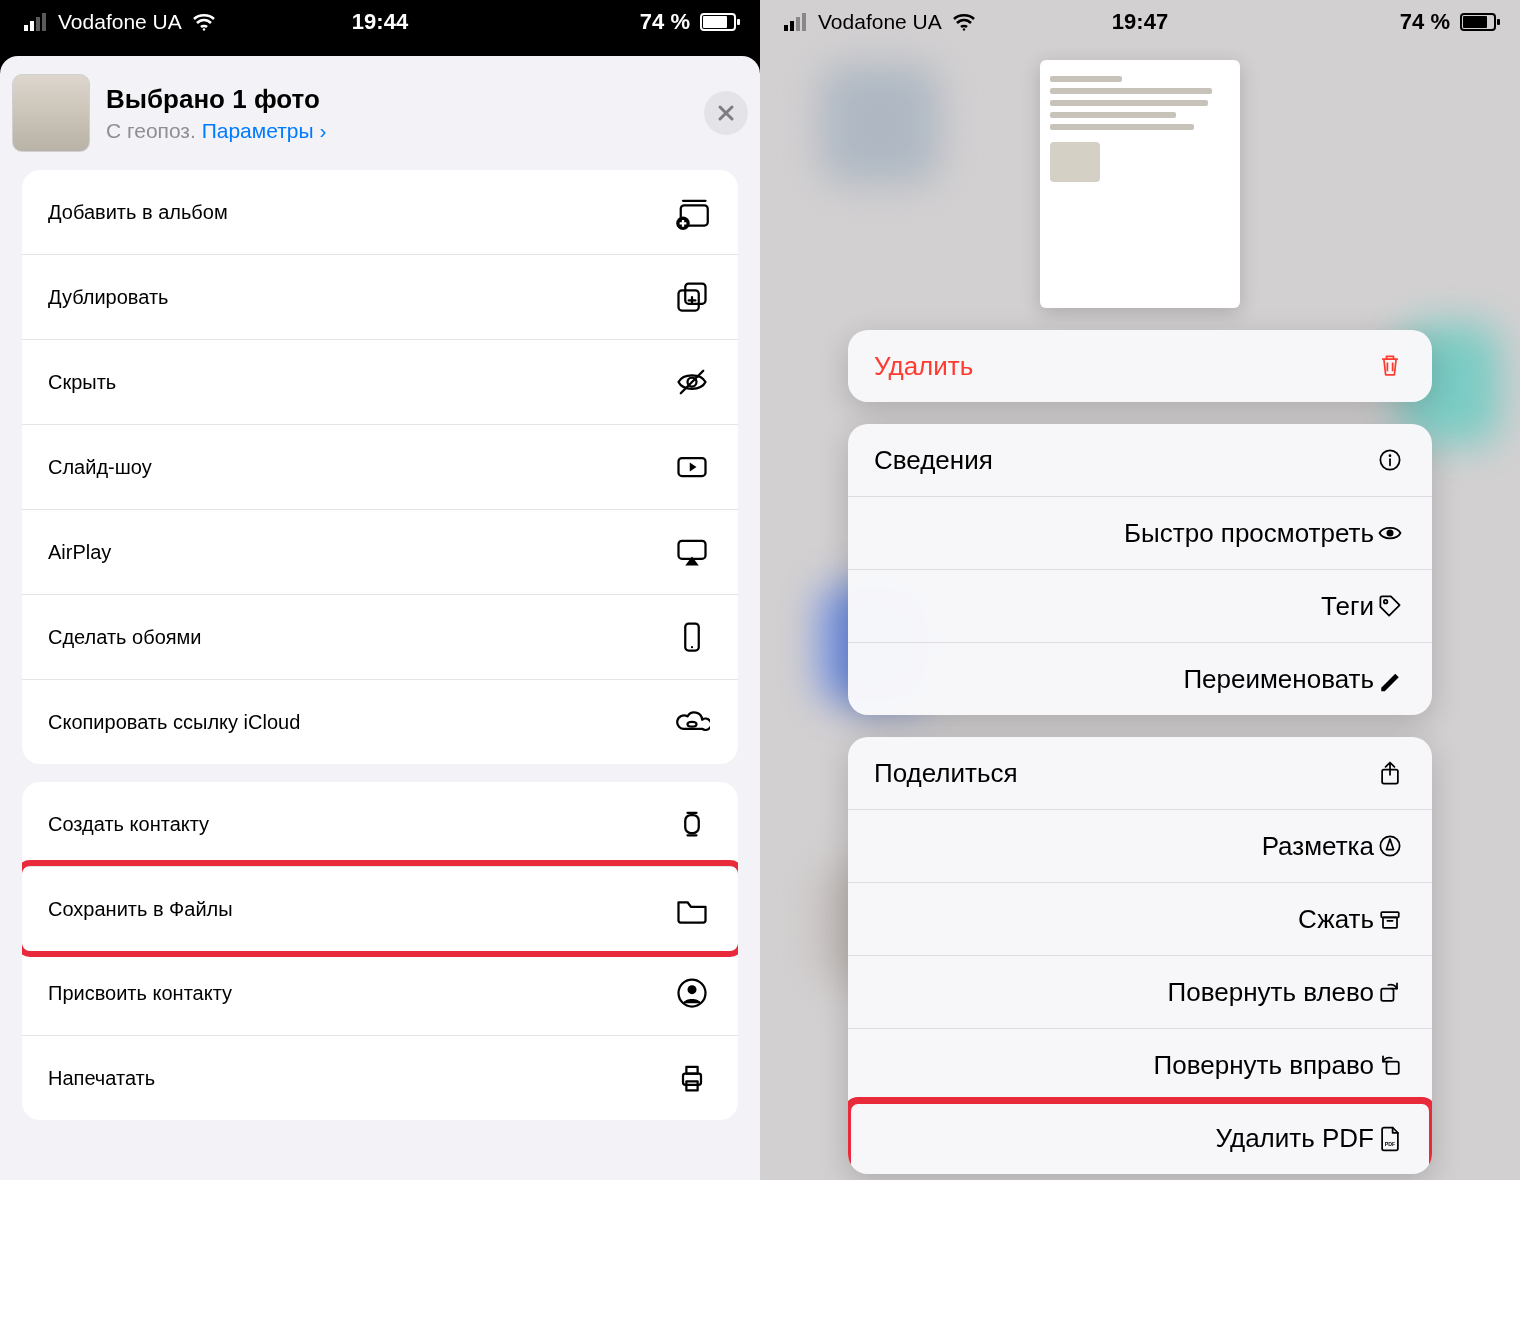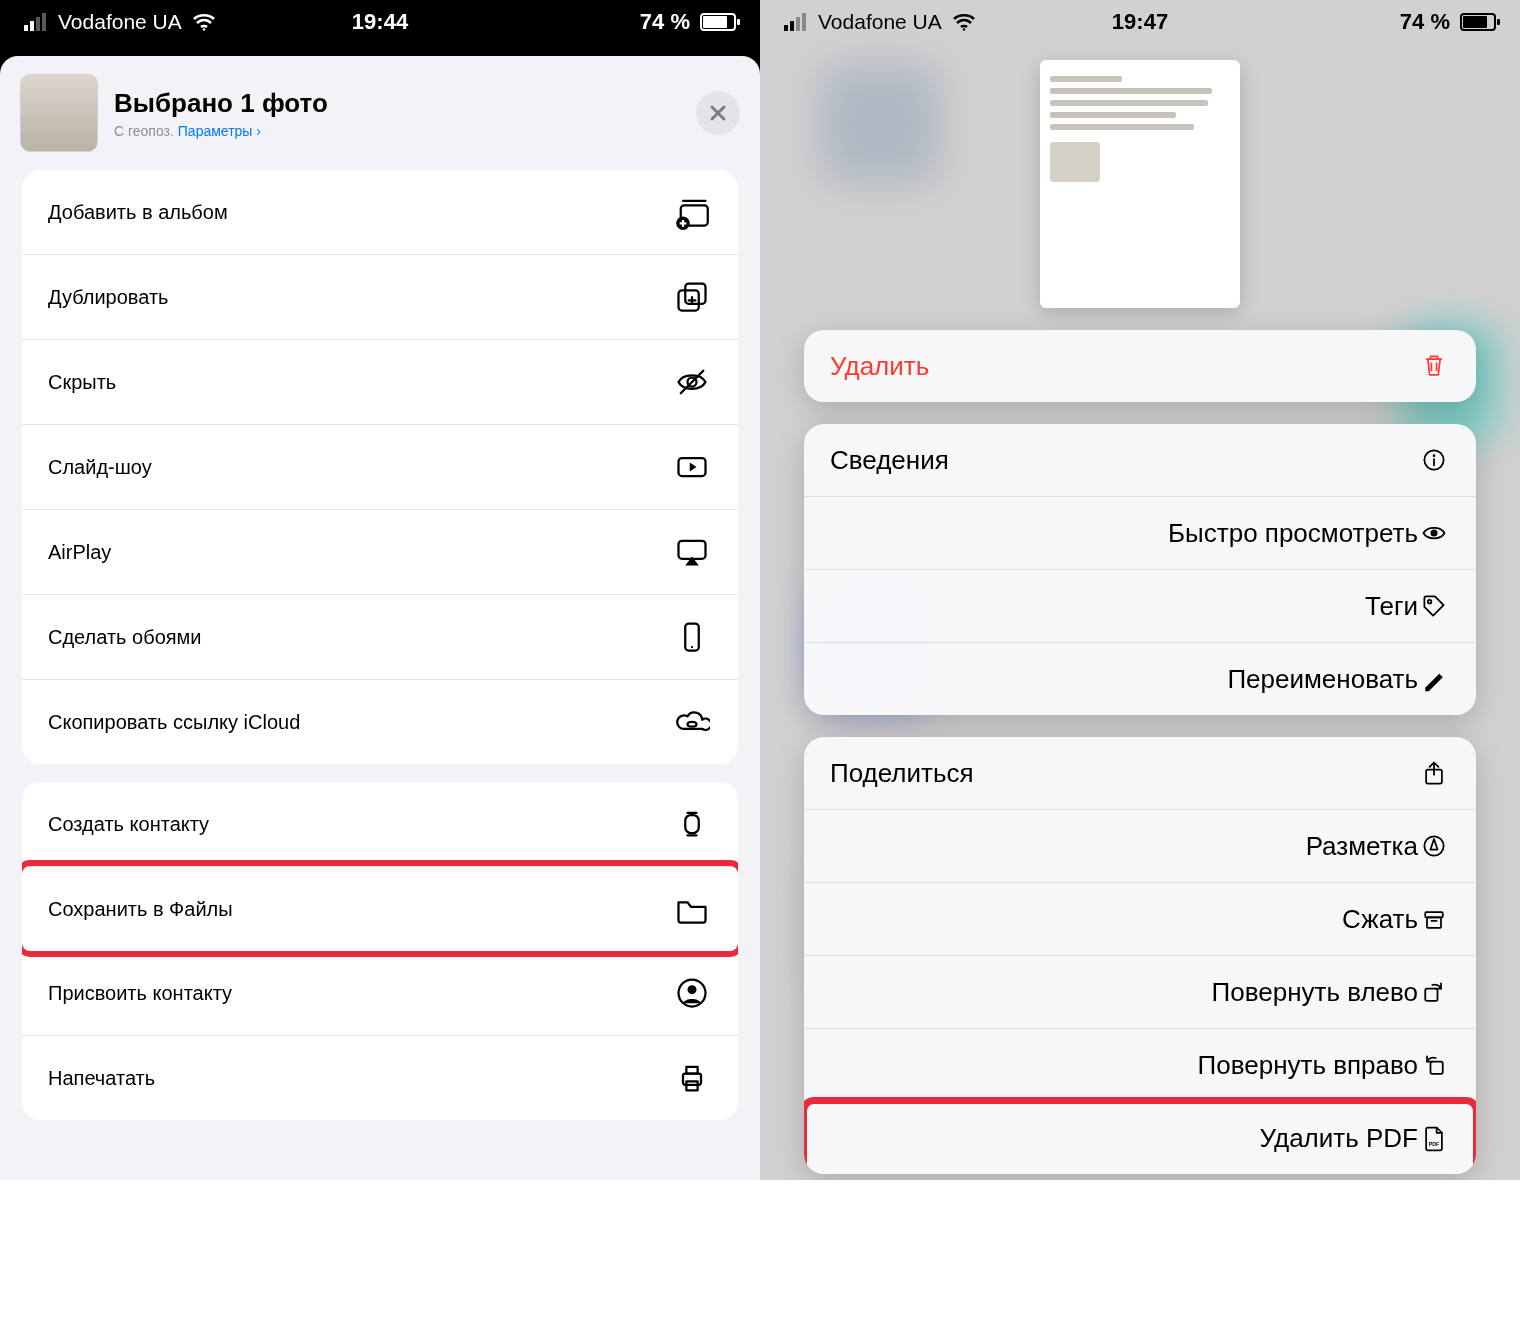--- a/index.html
+++ b/index.html
@@ -14,45 +14,45 @@
   .sb-center { flex:0; font-weight:600; }
   .sb-right { justify-content: flex-end; }
   .sb-carrier { font-size: 21px; font-weight:500;}
   .battery { display:inline-block; width:36px; height:18px; border:2px solid currentColor; border-radius:4px; position:relative; }
   .battery:after { content:""; position:absolute; right:-6px; top:4px; width:3px; height:6px; background:currentColor; border-radius:1px; }
   .battery .fill { position:absolute; left:1px; top:1px; bottom:1px; width:74%; background:currentColor; border-radius:1px; }
 
   
   .left-body { background:#000; height: calc(100% - 44px); padding-top: 12px; }
   .sheet { background:#f2f2f7; border-top-left-radius: 18px; border-top-right-radius: 18px; height:100%; overflow:hidden;}
-  .sheet-header { display:flex; align-items:center; padding: 18px 20px; gap:16px; position:relative;}
+  .sheet-header { display:flex; align-items:center; padding: 18px 12px; gap:16px; position:relative;}
   .thumb { width:78px; height:78px; border-radius:10px; background:linear-gradient(#dcd6cc,#b9b2a6); border:1px solid #d0d0d4; }
   .sh-text { flex:1; }
   .sh-title { font-size:26px; font-weight:700; color:#000; margin-bottom:4px; }
-  .sh-sub { font-size:14px; color:#8e8e93; }
+  .sh-sub { font-size:21px; color:#8e8e93; }
   .sh-sub .link { color:#007aff; }
   .close-btn { width:44px; height:44px; border-radius:22px; background:#e3e3e8; display:flex; align-items:center; justify-content:center; }
   .close-btn svg { width:20px; height:20px; }
 
   .action-group { background:#fff; border-radius:18px; margin: 0 22px 18px; overflow:hidden; }
   .action-row { display:flex; align-items:center; justify-content:space-between; padding: 22px 26px; font-size:20px; font-weight:500; color:#000; position:relative;}
   .action-row + .action-row { border-top:1px solid #e3e3e8; }
   .row-icon { width:40px; height:40px; display:flex; align-items:center; justify-content:center; }
   .row-icon svg { width:36px; height:36px; }
   .highlight-box { position:absolute; border:6px solid #e92a3a; border-radius:14px; pointer-events:none; }
 
   
   .right-body { background:#d3d0d1; height: calc(100% - 44px); position:relative; padding-top:16px;}
   .bg-blur { position:absolute; inset:0; filter:blur(20px); opacity:.5; }
   .bg-chip { position:absolute; border-radius:24px; }
   .preview-doc { position:relative; margin:0 auto; width:200px; height:248px; background:#fff; border-radius:6px; box-shadow:0 5px 20px rgba(0,0,0,.18); padding:10px;}
   .preview-doc .line { height:6px; background:#c8c3ba; margin:6px 0; border-radius:2px; }
   .preview-doc .sig { width:50px; height:40px; background:#d4d0c6; border-radius:4px; margin-top:12px;}
 
-  .ctx-group { position:relative; margin: 22px 44px 12px; background:rgba(248,248,250,.98); border-radius:20px; overflow:hidden; box-shadow:0 8px 30px rgba(0,0,0,.18);}
+  .ctx-group { position:relative; margin: 22px 88px 12px; background:rgba(248,248,250,.98); border-radius:20px; overflow:hidden; box-shadow:0 8px 30px rgba(0,0,0,.18);}
   .ctx-row { display:flex; align-items:center; justify-content:space-between; padding:20px 26px; font-size:26px; font-weight:500; color:#000; }
   .ctx-row.destructive { color:#ff3b30; }
   .ctx-row + .ctx-row { border-top:1px solid #dcdce1;justify-content:flex-end; }
   .ctx-icon { width:32px; height:32px; display:flex; align-items:center; justify-content:center;}
   .ctx-icon svg { width:28px; height:28px; }
   .hl2 { position:absolute; border:7px solid #e92a3a; border-radius:14px; pointer-events:none;}
 </style>
 </head>
 <body>
 

